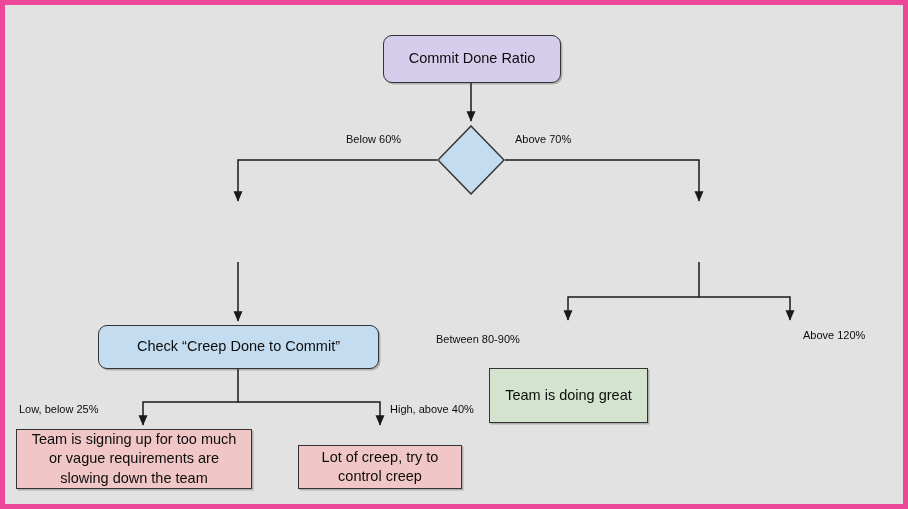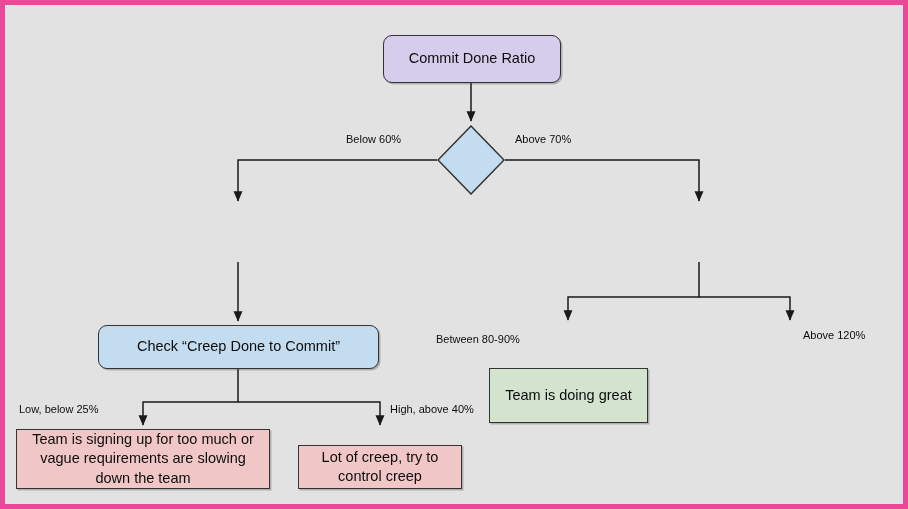--- a/index.html
+++ b/index.html
@@ -93,21 +93,21 @@
 
   <div class="node rounded" style="left:93px; top:320px; width:281px; height:44px; background:#c3dcf0;">
     <span>Check “Creep Done to Commit”</span>
   </div>
 
   <div class="node" style="left:484px; top:319px; width:159px; height:55px; background:#d3e3cd;margin-top:44px;">
     <span>Team is doing great</span>
   </div>
 
 
-  <div class="node" style="left:11px; top:424px; width:254px; height:60px; background:#f1c6c6;">
+  <div class="node" style="left:11px; top:424px; width:236px; height:60px; background:#f1c6c6;">
     <span>Team is signing up for too much or vague requirements are slowing down the team</span>
   </div>
 
   <div class="node" style="left:293px; top:440px; width:164px; height:44px; background:#f1c6c6;">
     <span>Lot of creep, try to control creep</span>
   </div>
 
   <div class="lbl" style="left:341px; top:128px;">Below 60%</div>
   <div class="lbl" style="left:510px; top:128px;">Above 70%</div>
   <div class="lbl" style="left:431px; top:292px;margin-top:36px;">Between 80-90%</div>

